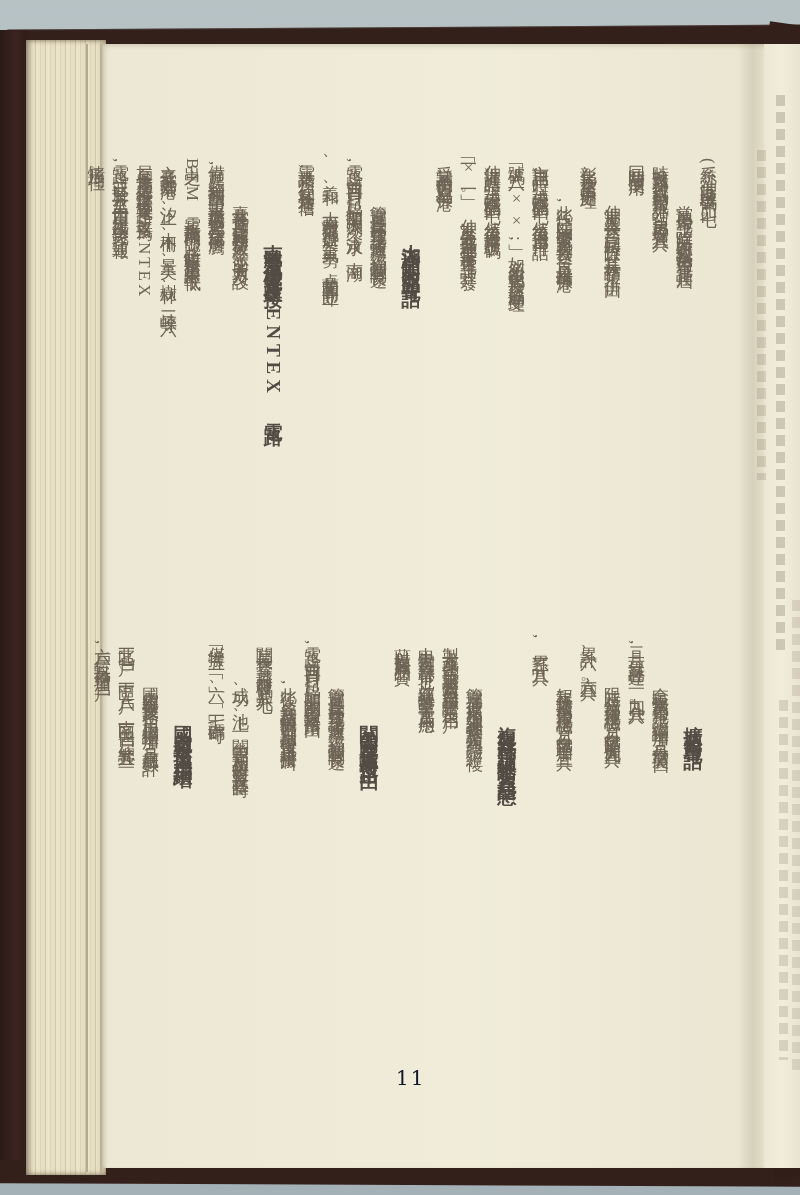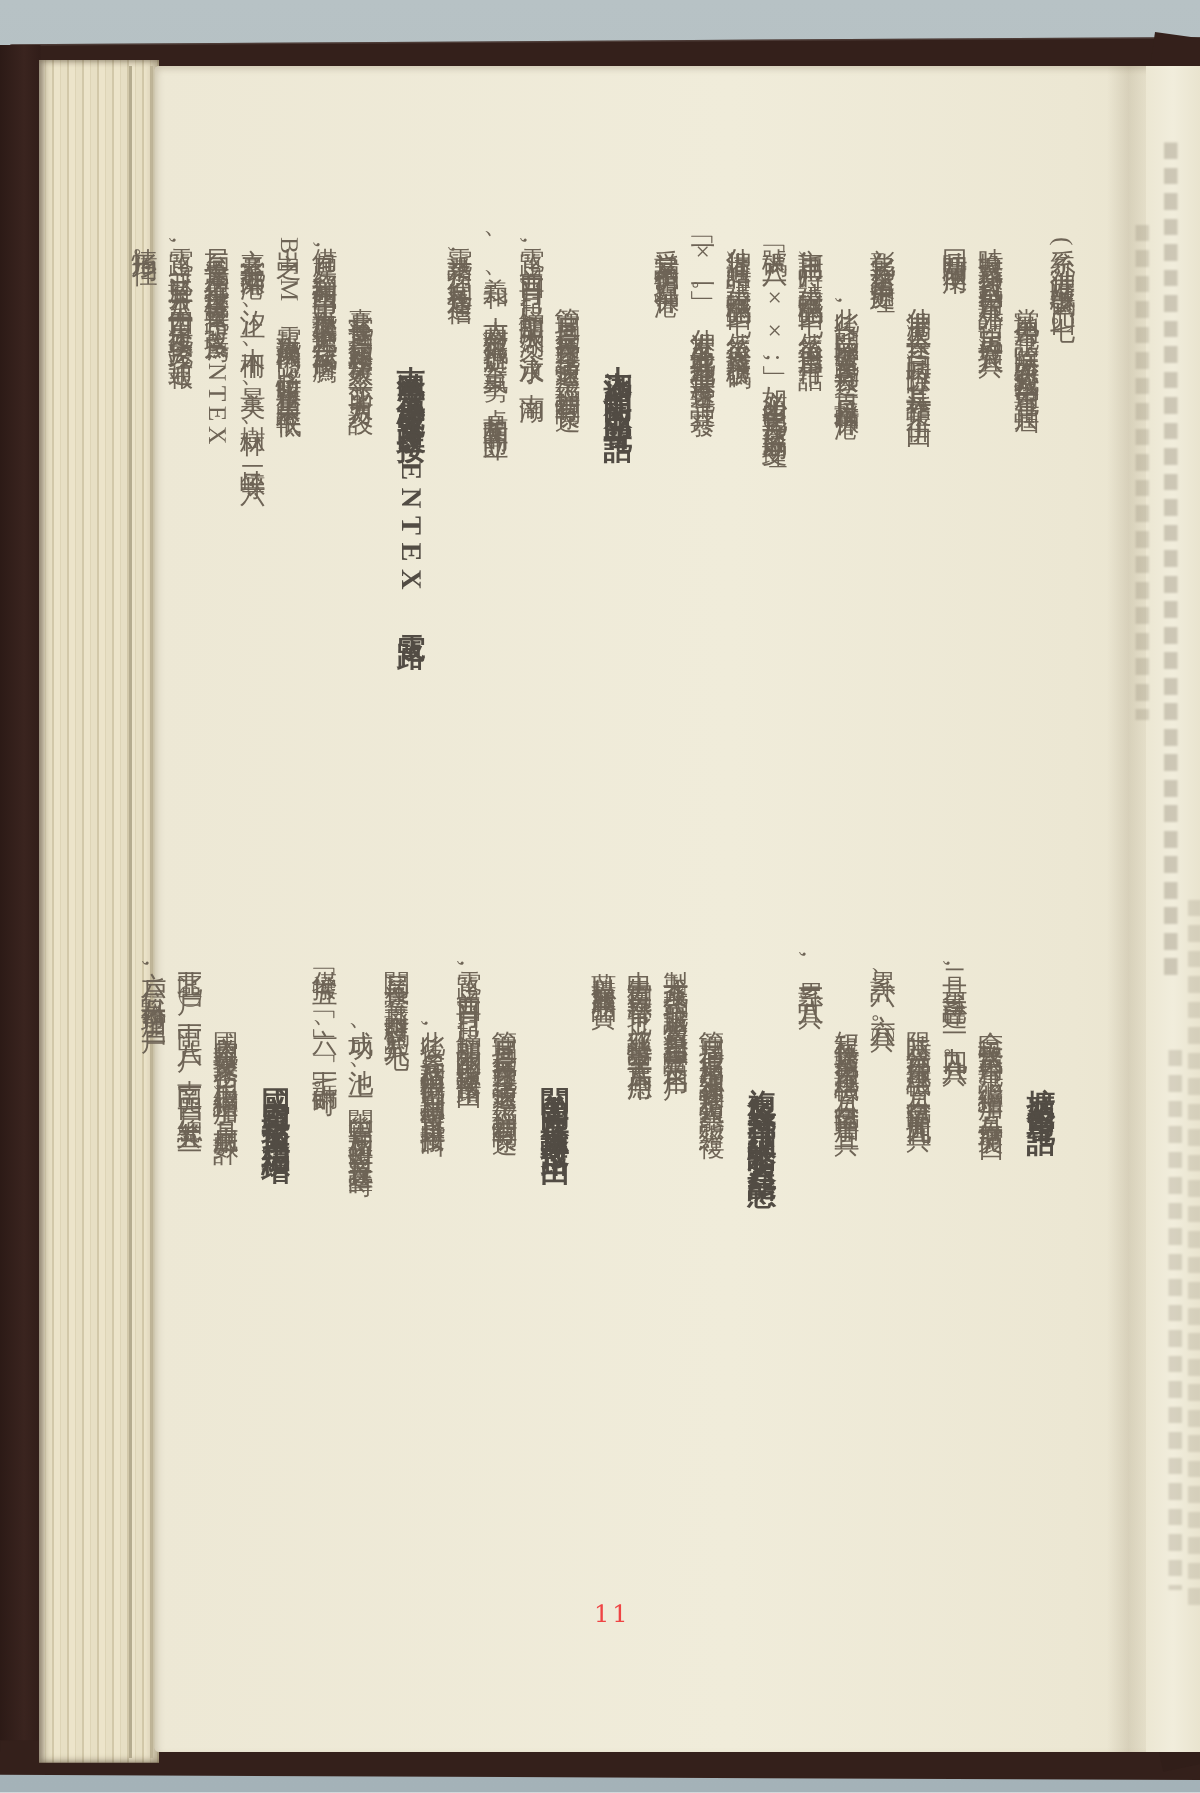--- a/index.html
+++ b/index.html
@@ -51,21 +51,21 @@
     font-family:"Liberation Serif","DejaVu Serif",serif;}
   .band .line{line-height:24px;white-space:nowrap;}
   .band .heading{line-height:30px;font-size:19px;font-weight:bold;
     color:var(--heading-ink,#524c44);letter-spacing:5px;padding-top:76px;
     margin-left:6px;margin-right:6px;}
   #band-top{top:152px;right:80px;height:468px;}
   #band-bottom{top:634px;right:86px;height:462px;}
   
   .page-number{position:absolute;left:396px;top:1066px;
     font-family:"DejaVu Serif","Liberation Serif",serif;
-    font-size:16px;letter-spacing:2px;color:#ef4444;}
+    font-size:20px;letter-spacing:2px;color:#0f172a;}
 </style>
 </head>
 <body>
 
 <div class="cover-top"></div>
 <div class="cover-corner-tr"></div>
 <div class="cover-left"></div>
 <div class="cover-bottom"></div>
 <div class="cover-corner-br"></div>
 <div class="page-stack"></div>

